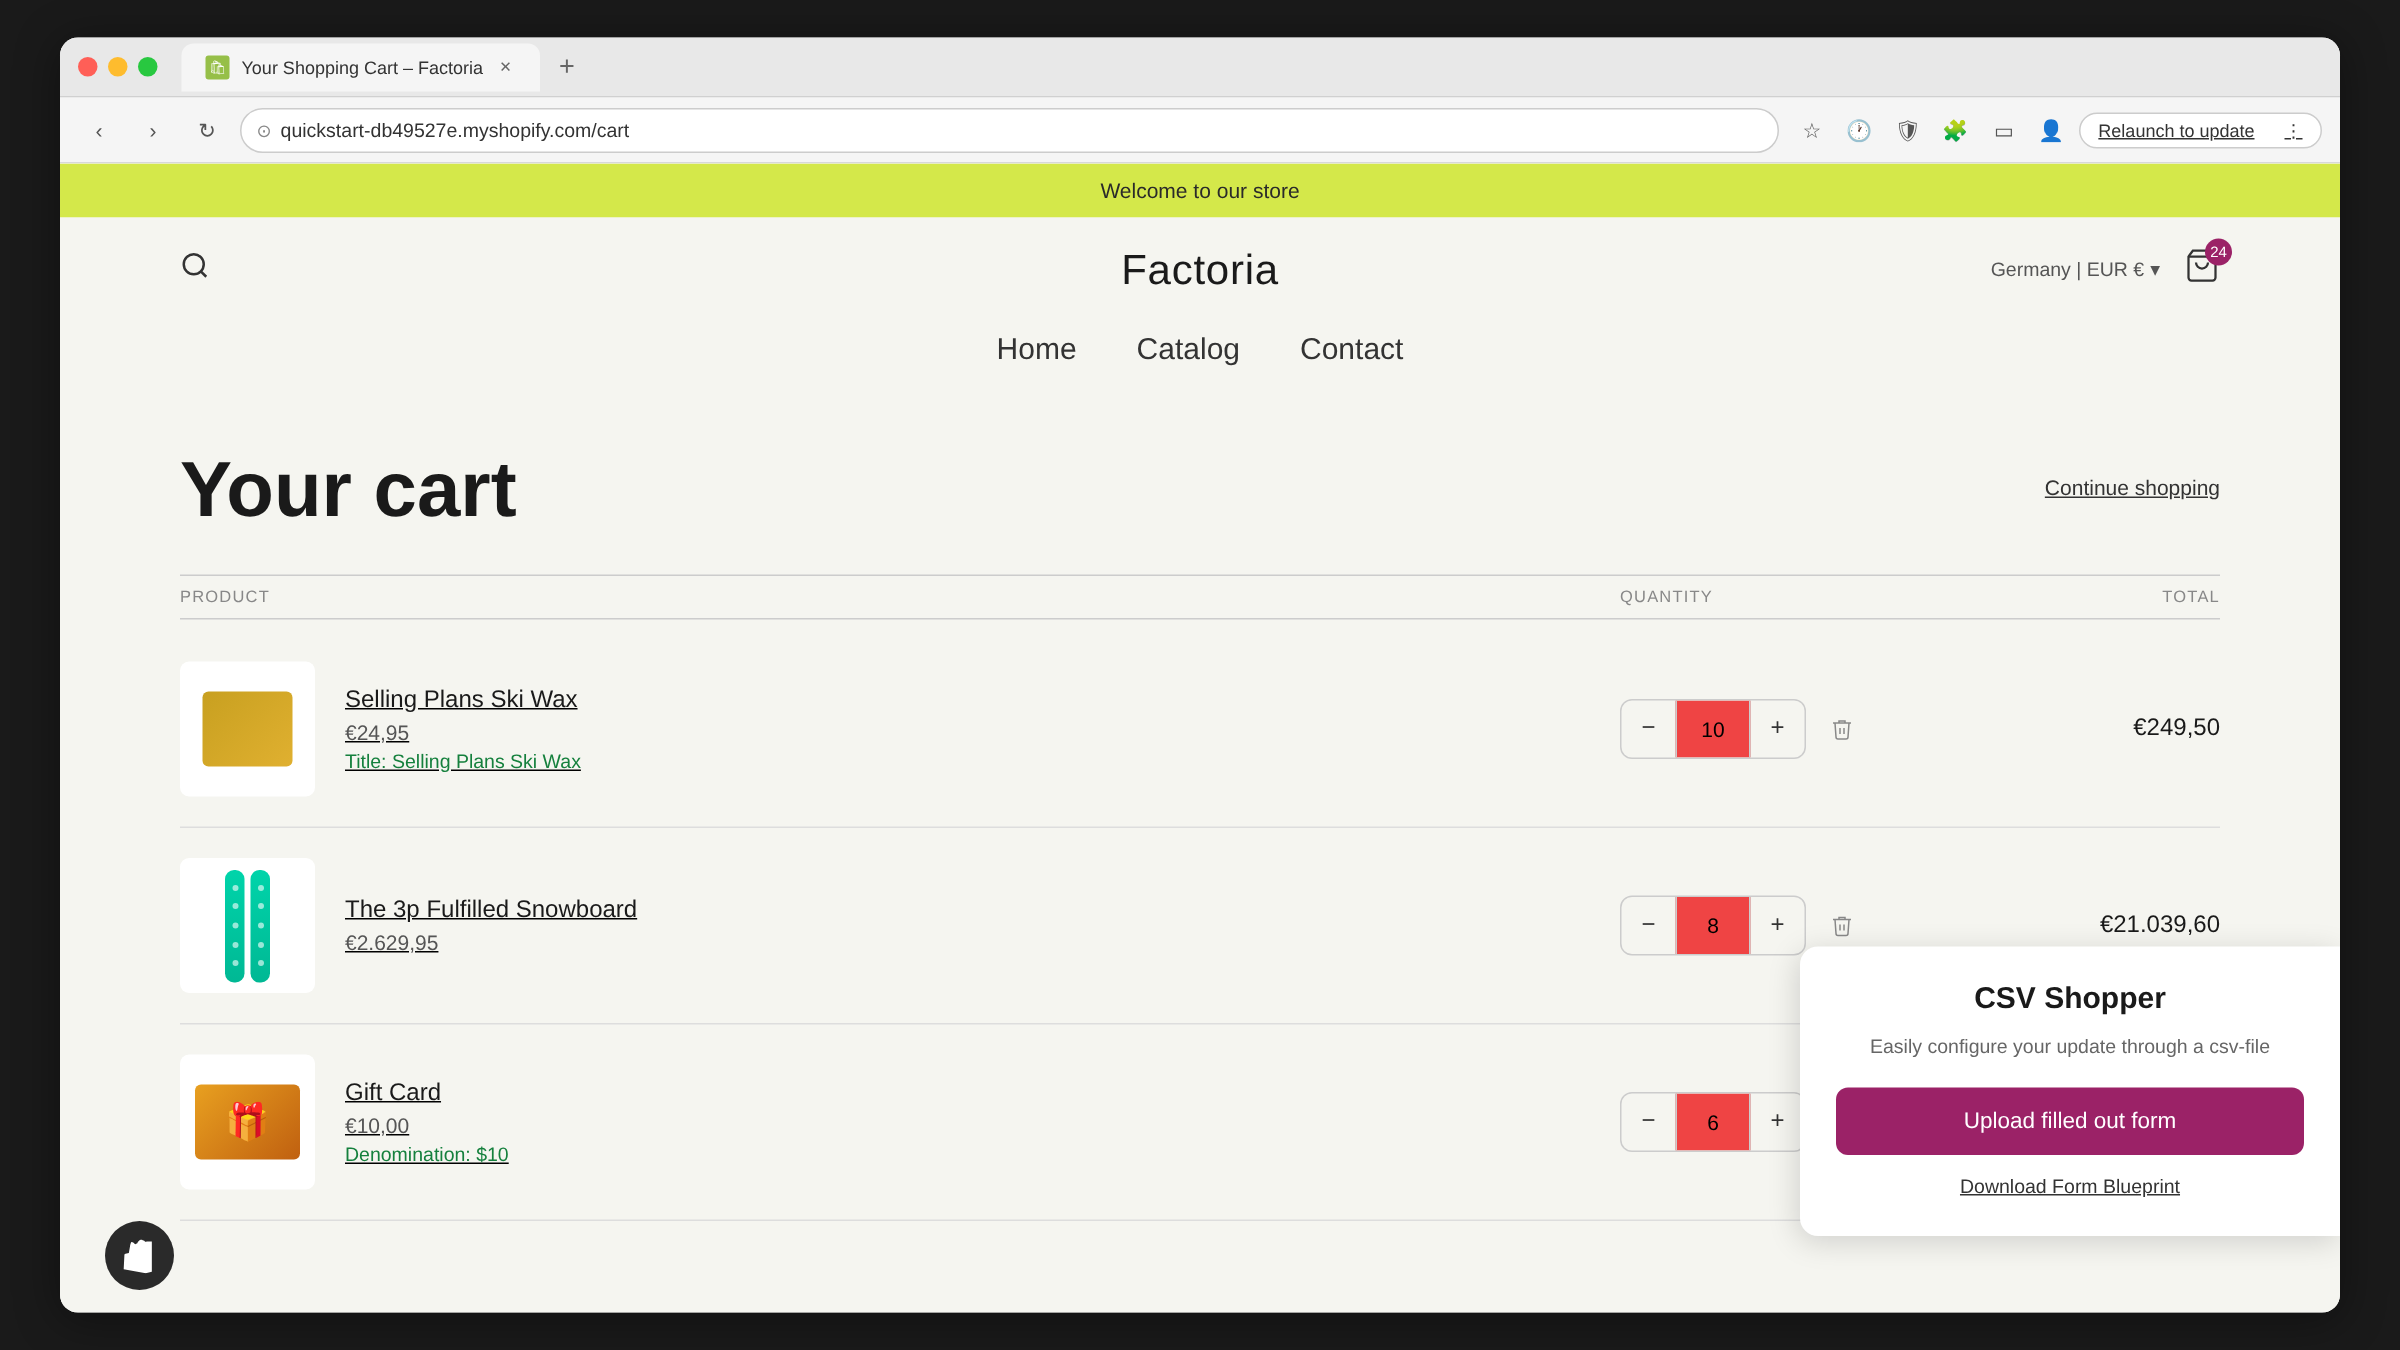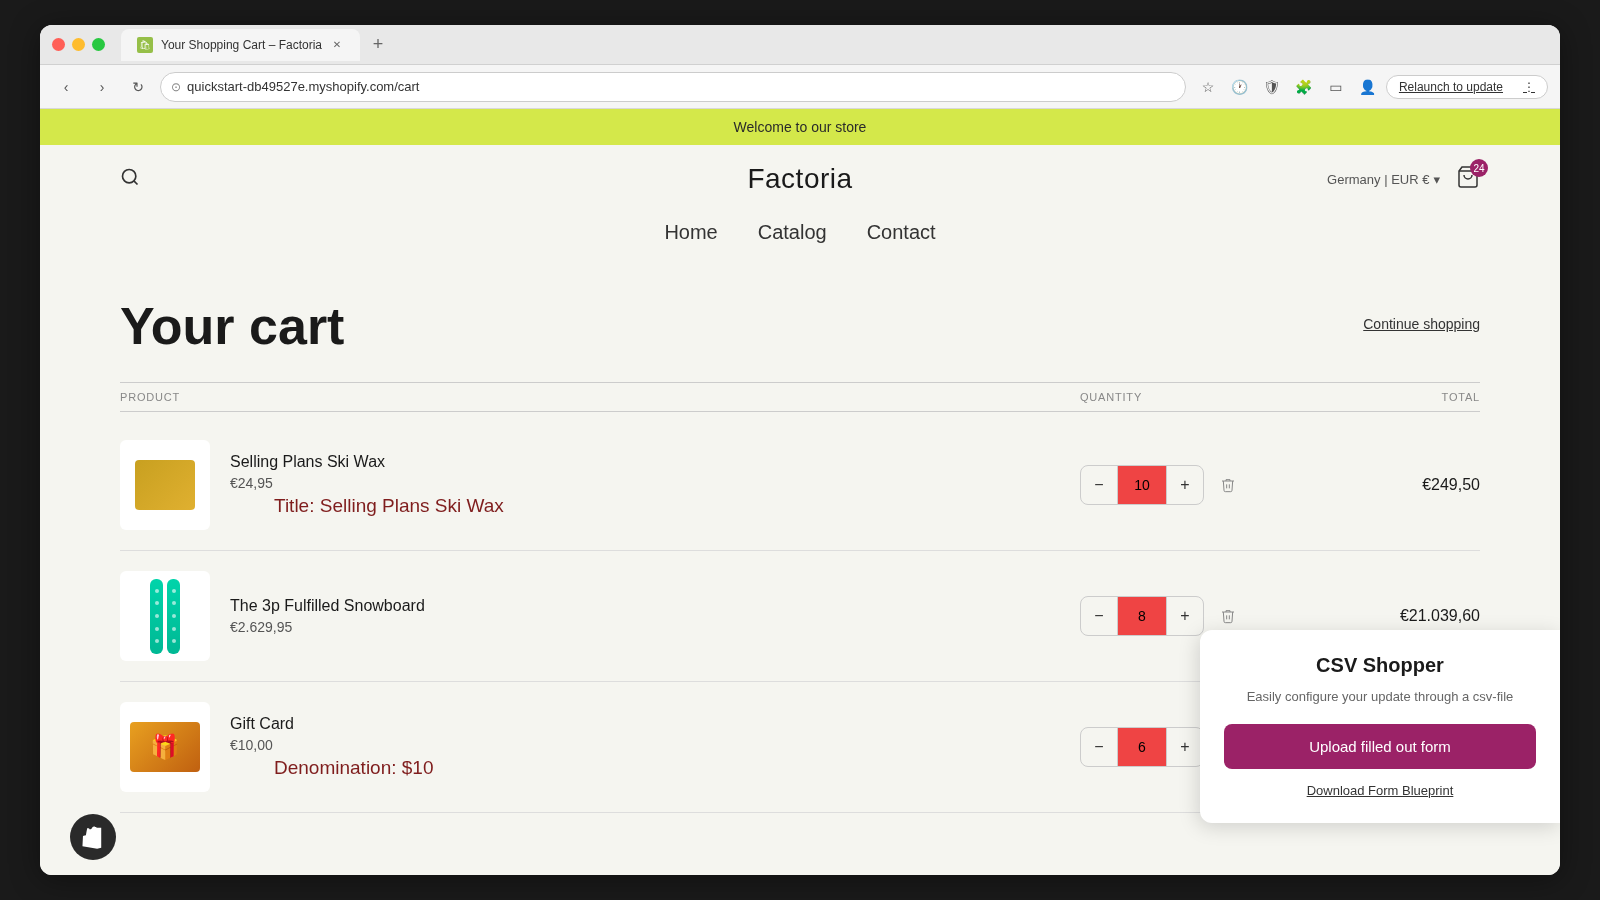--- a/index.html
+++ b/index.html
@@ -359,37 +359,37 @@
       align-items: center;
       justify-content: center;
       overflow: hidden;
       flex-shrink: 0;
     }
 
     .item-details {
       display: flex;
       flex-direction: column;
       gap: 4px;
+      text-decoration: underline;
     }
 
     .item-name {
       font-size: 16px;
       color: #1a1a1a;
       font-weight: 500;
     }
 
     .item-price {
       font-size: 14px;
       color: #555;
     }
 
     .item-variant {
-      font-size: 19px;
-      color: #7f1d1d;
-      margin-left: 44px;
+      font-size: 13px;
+      color: #15803d;
     }
 
     .quantity-control {
       display: flex;
       align-items: center;
       gap: 0;
     }
 
     .qty-wrapper {
       display: flex;

